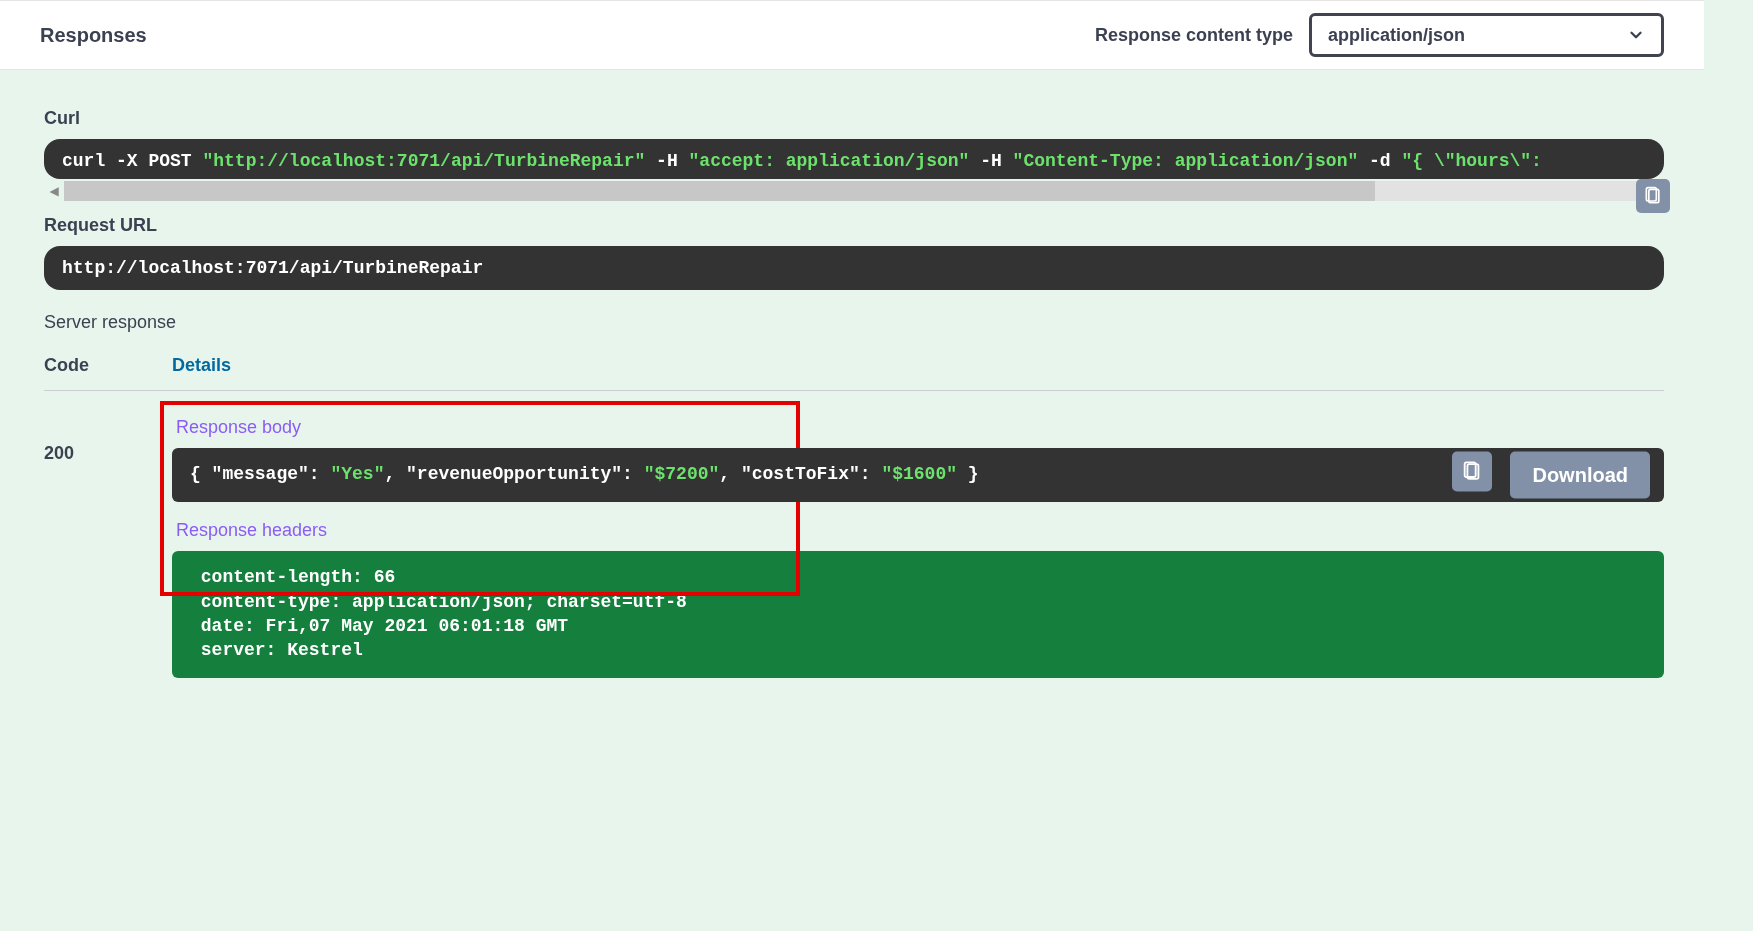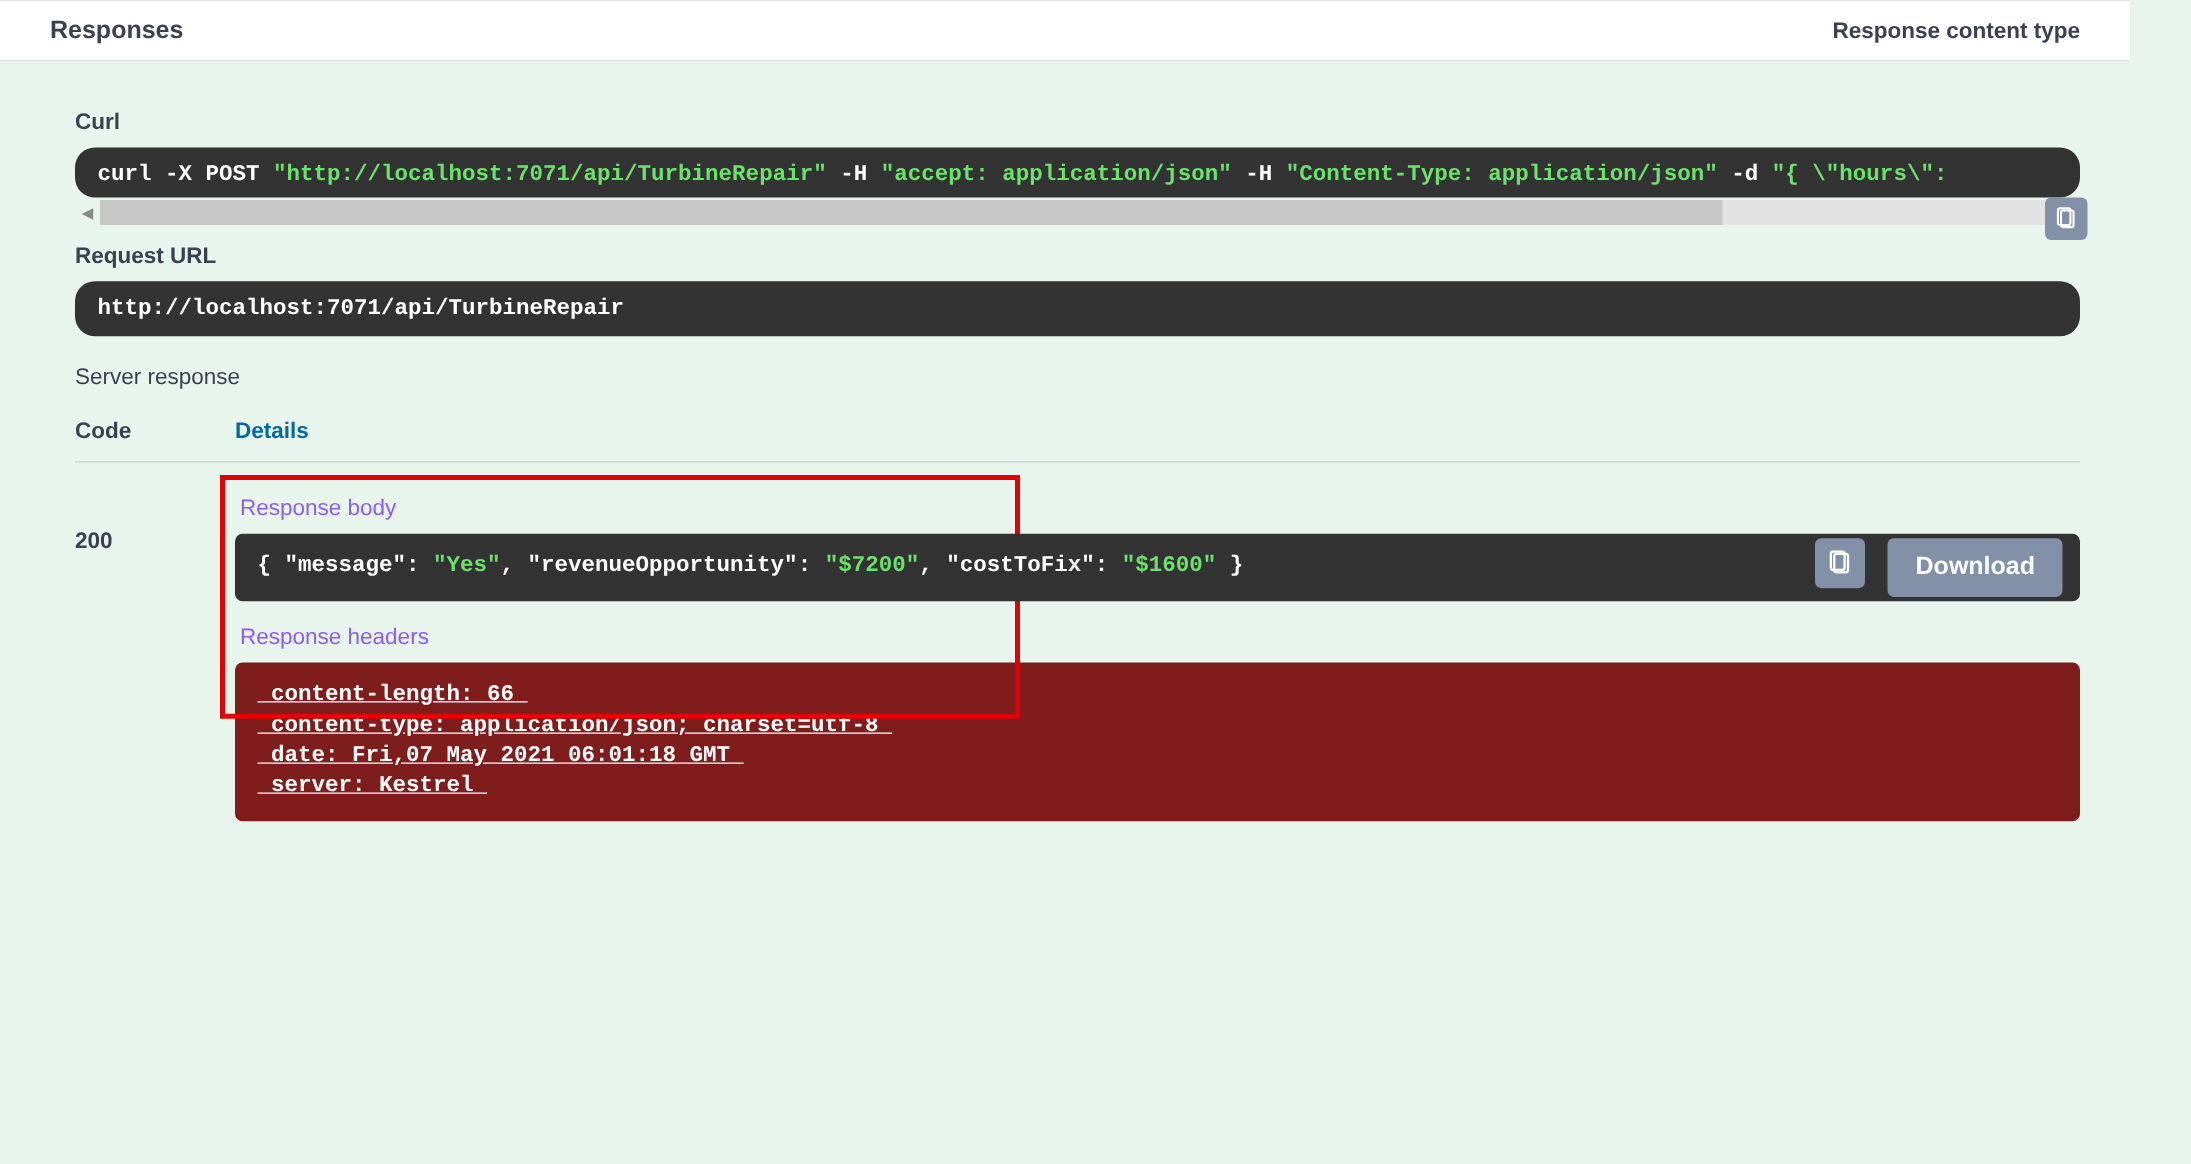--- a/index.html
+++ b/index.html
@@ -48,21 +48,21 @@
   padding: 0 16px;
   background: #fff;
   font-size: 18px;
   font-weight: 700;
   color: #3b4151;
   cursor: pointer;
 }
 .chev { width: 18px; height: 18px; }
 
 
-.body-area { padding: 24px 40px 40px 60px; }
+.body-area { padding: 24px 40px 40px 44px; }
 
 .section-label {
   font-size: 18px;
   font-weight: 700;
   color: #3b4151;
   margin: 14px 0 10px 0;
 }
 
 .code-box {
   background: #333333;
@@ -192,41 +192,46 @@
   color: #fff;
   font-size: 20px;
   font-weight: 700;
   border: none;
   border-radius: 5px;
   padding: 12px 22px;
   cursor: pointer;
 }
 
 .headers-box {
-  background: #7f1d1d;
+  background: #15803d;
   border-radius: 6px;
   padding: 14px 18px 16px 18px;
   font-family: "Consolas","Courier New",monospace;
   font-size: 18px;
   font-weight: 700;
   color: #fff;
   white-space: pre;
   line-height: 1.35;
-  text-decoration: underline;
 }
 </style>
 </head>
 <body>
 
 <div class="page">
 
   <div class="responses-header">
     <h4>Responses</h4>
     <div class="ct-wrap">
       <span class="ct-label">Response content type</span>
+      <div class="ct-select">
+        <span>application/json</span>
+        <svg class="chev" viewBox="0 0 24 24">
+            <path d="M6 9l6 6 6-6" stroke="#3b4151" stroke-width="3" fill="none" stroke-linecap="round" stroke-linejoin="round"></path>
+          </svg>
+      </div>
     </div>
   </div>
 
   <div class="body-area">
 
     <div class="section-label">Curl</div>
     <div class="curl-area">
       <div class="code-box curl-box" id="curl-box"><span class="curl-plain">curl -X POST </span><span class="curl-str">"http://localhost:7071/api/TurbineRepair"</span><span class="curl-plain"> -H  </span><span class="curl-str">"accept: application/json"</span><span class="curl-plain"> -H  </span><span class="curl-str">"Content-Type: application/json"</span><span class="curl-plain"> -d </span><span class="curl-str">"{  \"hours\":</span></div>
       <div class="scrollbar-row">
         <div class="sb-btn">◀</div>

